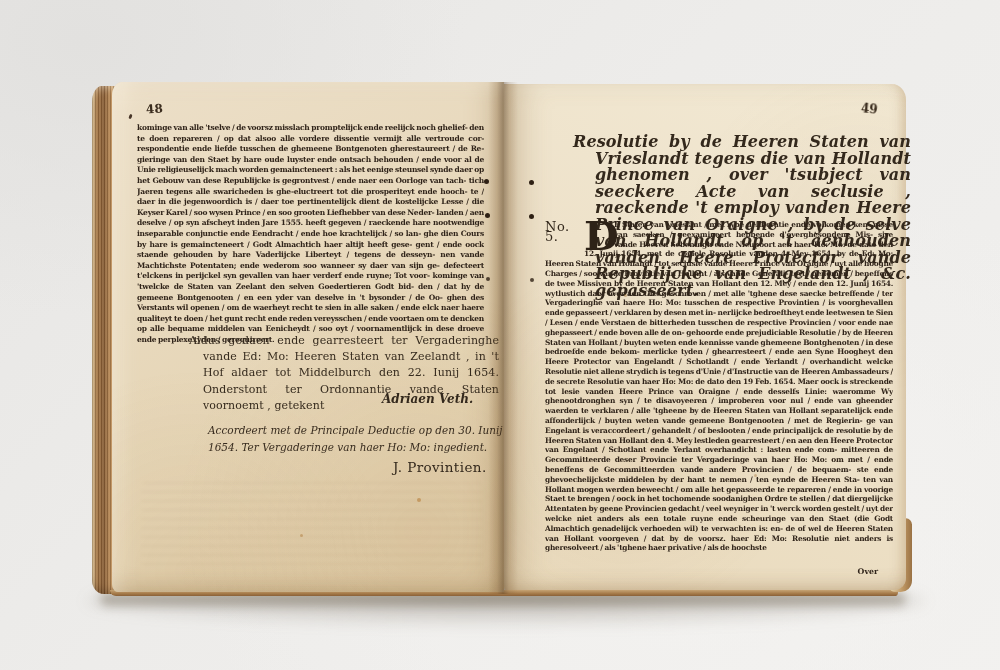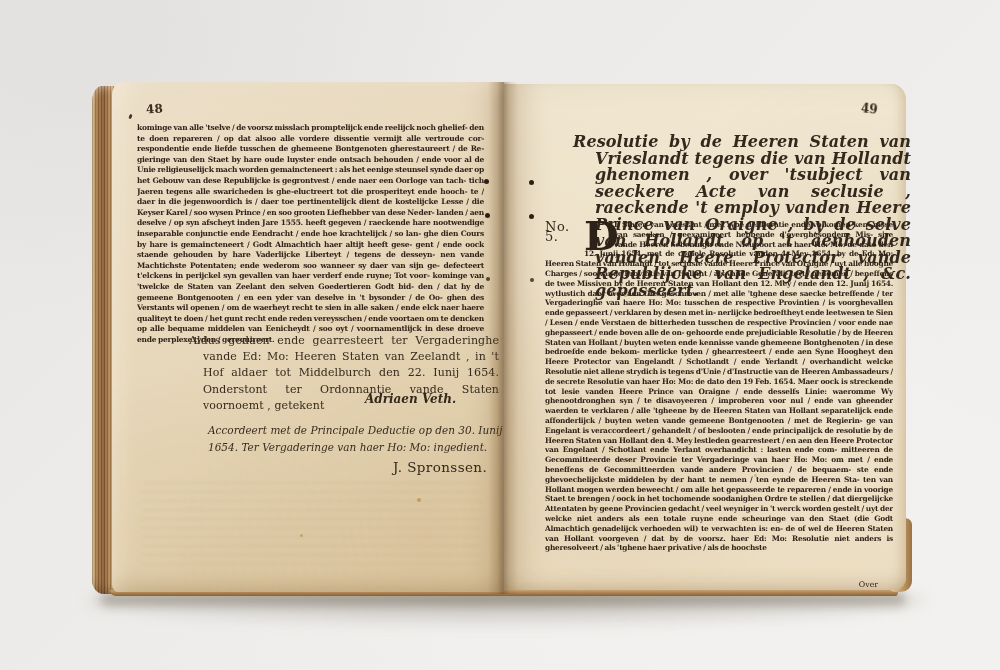--- a/index.html
+++ b/index.html
@@ -59,39 +59,39 @@
     text-align:justify;letter-spacing:-0.25px;word-spacing:-0.6px;overflow:hidden;}
   .lp-body{position:absolute;left:25px;top:41px;width:347px;height:226px;
     font-size:7.5px;line-height:10.6px;}
   .pageno{position:absolute;font-size:12px;font-weight:700;color:#3a2c1e;}
   .pageno-left{left:34px;top:20px;transform:rotate(-4deg);}
   .pageno-right{left:357px;top:18px;transform:rotate(6deg);filter:blur(0.3px);}
   .ink-speck{position:absolute;width:3px;height:5px;border-radius:50% 60% 50% 60%;
     background:#473628;transform:rotate(25deg);}
   .closing{position:absolute;left:77px;top:251px;width:296px;padding-left:14px;text-indent:-14px;
     font-size:11px;line-height:16.2px;text-align:justify;color:#352a1d;letter-spacing:0.1px;}
-  .sig1{position:absolute;left:253px;top:310px;font-style:italic;font-weight:700;
+  .sig1{position:absolute;left:270px;top:310px;font-style:italic;font-weight:700;
     font-size:12px;color:#33281c;}
   .accord{position:absolute;left:96px;top:340px;width:300px;font-style:italic;
     font-size:10.5px;line-height:16.5px;color:#372b1e;text-align:left;}
   .sig2{position:absolute;left:281px;top:377px;font-size:13.5px;color:#33281c;letter-spacing:0.4px;}
   .showthrough{position:absolute;left:30px;top:400px;width:340px;height:88px;opacity:0.5;
     background:repeating-linear-gradient(180deg, rgba(130,100,65,0.12) 0 2px, rgba(130,100,65,0) 2px 9px);
     filter:blur(1.4px);border-radius:4px;}
 
   .rp-heading{position:absolute;left:69px;top:50px;width:316px;padding-left:22px;text-indent:-22px;
     font-style:italic;font-weight:700;font-size:16px;line-height:16.5px;text-align:justify;
     color:#33281c;letter-spacing:0.1px;}
   .rp-bodywrap{position:absolute;left:41px;top:136px;width:348px;height:354px;}
   .rp-body{font-size:7.4px;line-height:9.8px;height:354px;}
   .secno{float:left;width:39px;height:28px;font-family:"DejaVu Serif",serif;font-weight:400;
     font-size:13px;letter-spacing:0.5px;color:#33281c;padding-top:2px;text-align:left;}
   .dropcap{float:left;width:27px;height:27px;margin-right:3px;overflow:visible;
     font-size:40px;line-height:32px;font-weight:700;color:#2d2217;}
-  .catchword{position:absolute;right:28px;bottom:1px;font-size:7.8px;font-weight:400;color:#30241a;margin-left:46px;}
+  .catchword{position:absolute;right:28px;bottom:14px;font-size:7.8px;font-weight:700;color:#30241a;margin-left:46px;}
 
   .wormhole{position:absolute;border-radius:50%;background:#2e2014;z-index:3;}
   .foxing{position:absolute;border-radius:50%;z-index:3;}
 </style>
 </head>
 <body>
 
 <div class="scene">
   <div class="book-shadow"></div>
   <div class="book-shadow2"></div>
@@ -101,21 +101,21 @@
     <div class="edge-bottom"></div>
     <div class="edge-corner-right"></div>
 
     <div class="page page-left">
       <div class="pageno pageno-left">48</div>
       <div class="ink-speck" style="left:17px;top:32px;"></div>
       <div class="blackletter lp-body">kominge van alle 'tselve / de voorsz misslach promptelijck ende reelijck noch ghelief- den te doen repareren / op dat alsoo alle vordere dissentie vermijt alle vertroude cor- respondentie ende liefde tusschen de ghemeene Bontgenoten gherestaureert / de Re- gieringe van den Staet by hare oude luyster ende ontsach behouden / ende voor al de Unie religieuselijck mach worden gemaincteneert : als het eenige steunsel synde daer op het Gebouw van dese Republijcke is gegrontvest / ende naer een Oorloge van tach- tich Jaeren tegens alle swaricheden is ghe-eluctreert tot die prosperiteyt ende hooch- te / daer in die jegenwoordich is / daer toe pertinentelijck dient de kostelijcke Lesse / die Keyser Karel / soo wysen Prince / en soo grooten Liefhebber van dese Neder- landen / aen deselve / op syn afscheyt inden Jare 1555. heeft gegeven / raeckende hare nootwendige inseparable conjunctie ende Eendracht / ende hoe krachtelijck / so lan- ghe dien Cours by hare is gemaincteneert / Godt Almachtich haer altijt heeft gese- gent / ende oock staende gehouden by hare Vaderlijcke Liberteyt / tegens de desseyn- nen vande Machtichste Potentaten; ende wederom soo wanneer sy daer van sijn ge- defecteert t'elckens in perijckel syn gevallen van haer verderf ende ruyne; Tot voor- kominge van 'twelcke de Staten van Zeelant den selven Goedertieren Godt bid- den / dat hy de gemeene Bontgenooten / en een yder van deselve in 't bysonder / de Oo- ghen des Verstants wil openen / om de waerheyt recht te sien in alle saken / ende elck naer haere qualiteyt te doen / het gunt recht ende reden vereysschen / ende voortaen om te dencken op alle bequame middelen van Eenicheydt / soo oyt / voornamentlijck in dese droeve ende perplexe tyden / gerequireert.</div>
       <div class="closing">Aldus gedaen ende gearresteert ter Vergaderinghe vande Ed: Mo: Heeren Staten van Zeelandt , in 't Hof aldaer tot Middelburch den 22. Iunij 1654. Onderstont ter Ordonnantie vande Staten voornoemt , getekent</div>
       <div class="sig1">Adriaen Veth.</div>
       <div class="accord">Accordeert met de Principale Deductie op den 30. Iunij 1654. Ter Vergaderinge van haer Ho: Mo: ingedient.</div>
-      <div class="sig2">J. Spronssen.</div>
+      <div class="sig2">J. Provintien.</div>
       <div class="showthrough"></div>
       <div class="foxing" style="left:305px;top:416px;width:4px;height:4px;background:rgba(180,120,50,0.55);"></div>
       <div class="foxing" style="left:188px;top:452px;width:3px;height:3px;background:rgba(170,115,50,0.45);"></div>
     </div>
 
     <div class="page page-right">
       <div class="pageno pageno-right">49</div>
       <div class="rp-heading">Resolutie by de Heeren Staten van Vrieslandt tegens die van Hollandt ghenomen , over 'tsubject van seeckere Acte van seclusie , raeckende 't employ vanden Heere Prince van Oraigne , by de selve van Hollandt op 't aenhouden vanden Heere Protector vande Republijcke van Engelandt , &amp;c. gepasseert.</div>
       <div class="rp-bodywrap">
         <div class="blackletter rp-body">

